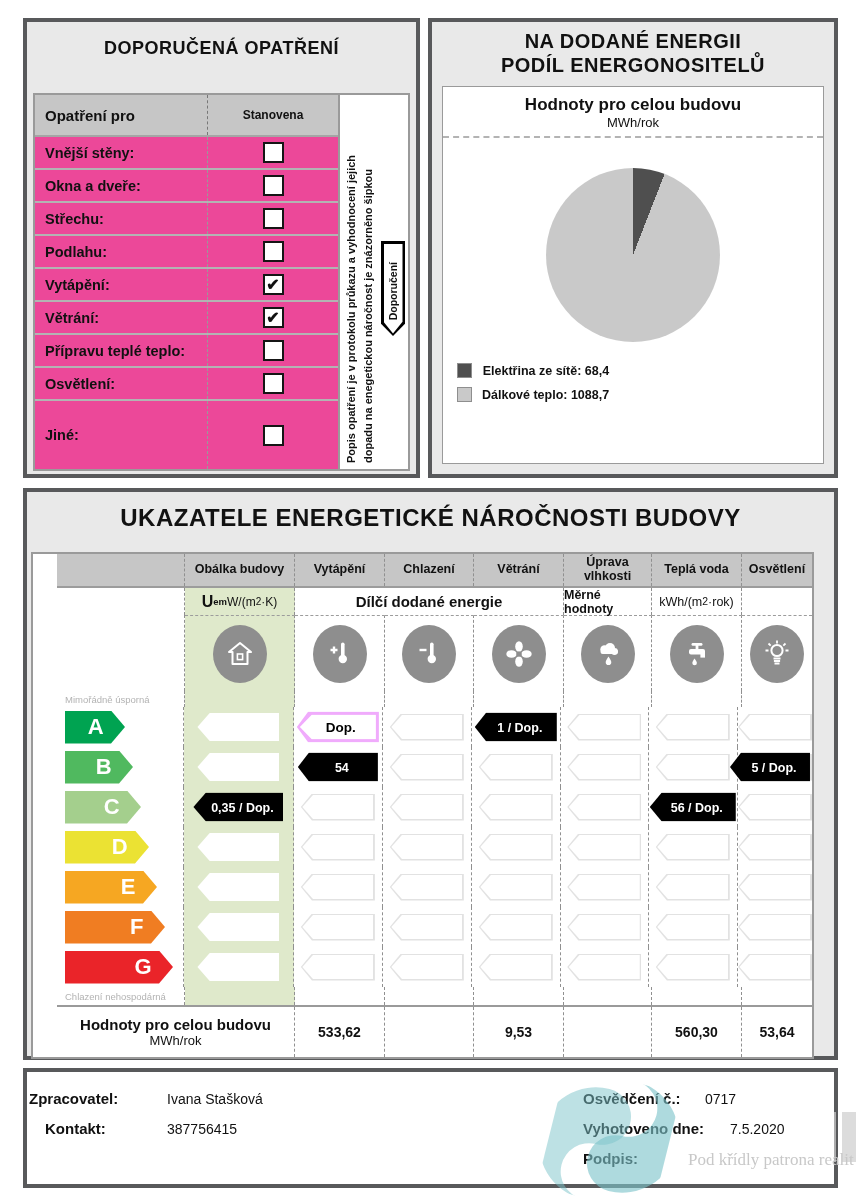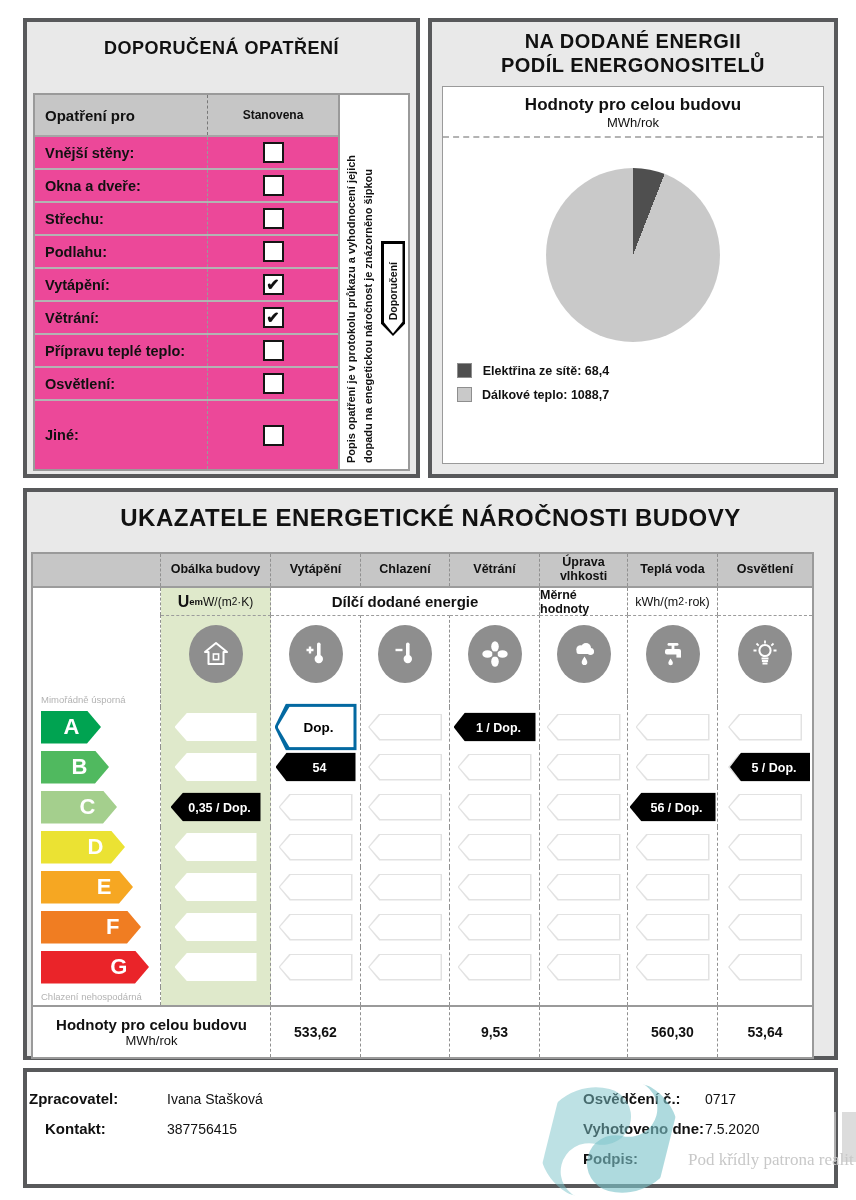--- a/index.html
+++ b/index.html
@@ -41,21 +41,21 @@
   .pie-unit{text-align:center;font-size:13px;}
   .pie-dash{margin-top:6px;border-top:2px dashed #b3b3b3;}
   .pie{width:174px;height:174px;border-radius:50%;margin:30px auto 0;}
   .legend{position:absolute;left:14px;bottom:52px;}
   .legend-item{display:flex;align-items:center;margin-bottom:9px;justify-content:space-between;}
   .swatch{width:15px;height:15px;border:1px solid #8e8e8e;margin-right:10px;}
   .legend-label{font-size:12.5px;font-weight:bold;}
 
   
   .ind-table{position:absolute;left:4px;top:60px;width:783px;background:#fff;border:2px solid #9a9a9a;}
-  .irow{display:flex;}
+  .irow{display:flex;margin-left:24px;}
   .c{border-right:1px dashed #909090;position:relative;display:flex;align-items:center;justify-content:center;}
   .w1{width:128px;}.w2{width:110px;}.w3{width:90px;}.w4{width:89px;}.w5{width:90px;}.w6{width:88px;}.w7{width:90px;}
   .w8{flex:1;border-right:none;}
   .span3{width:269px;}
   .head1{height:34px;background:#c6c6c6;border-bottom:2px solid #9c9c9c;}
   .head1 .c{font-weight:bold;font-size:12.5px;text-align:center;line-height:1.1;}
   .head2{height:27px;}
   .green{background:#dfe9cb;}
   .uem-cell{font-size:12px;}
   .uem-cell b{font-size:16px;}
@@ -73,21 +73,21 @@
   .grade{height:40px;}
   .grade .c1g{justify-content:flex-start;}
   .scale-arrow{height:33px;margin-left:8px;clip-path:polygon(0 0,calc(100% - 14px) 0,100% 50%,calc(100% - 14px) 100%,0 100%);color:#fff;font-weight:bold;font-size:22px;display:flex;align-items:center;justify-content:flex-end;padding-right:17%;}
   .slot{position:relative;width:74px;height:27px;}
   .slot .so{position:absolute;inset:0;background:#e2e2e2;clip-path:polygon(0 50%,15% 0,100% 0,100% 100%,15% 100%);}
   .slot .si{position:absolute;inset:1.5px;background:#fff;clip-path:polygon(0 50%,15% 0,100% 0,100% 100%,15% 100%);}
   .gslot{width:82px;height:28px;}
   .gslot .so{background:#fff;}
   .badge{position:absolute;top:50%;left:50%;transform:translate(-50%,-50%);background:#000;color:#fff;font-weight:bold;font-size:12.5px;display:flex;align-items:center;justify-content:center;clip-path:polygon(0 50%,14% 0,100% 0,100% 100%,14% 100%);height:29px;padding-left:8px;z-index:2;}
   .badge.right{left:auto;right:2px;transform:translateY(-50%);}
-  .badge-w{position:absolute;top:50%;left:50%;transform:translate(-50%,-50%);height:47px;background:#0369a1;clip-path:polygon(0 50%,14% 0,100% 0,100% 100%,14% 100%);z-index:2;}
+  .badge-w{position:absolute;top:50%;left:50%;transform:translate(-50%,-50%);height:31px;background:#f0abfc;clip-path:polygon(0 50%,14% 0,100% 0,100% 100%,14% 100%);z-index:2;}
   .badge-w .bw-in{position:absolute;inset:3px;background:#fff;clip-path:polygon(0 50%,16% 0,100% 0,100% 100%,16% 100%);display:flex;align-items:center;justify-content:center;font-weight:bold;font-size:13.5px;color:#000;padding-left:6px;}
   .totals{border-top:2px solid #9a9a9a;height:52px;}
   .tot-label{width:238px;flex-direction:column;justify-content:center;}
   .tot-label .tl1{font-weight:bold;font-size:15px;}
   .tot-label .tl2{font-size:13px;}
   .tot-val{font-weight:bold;font-size:14px;}
 
   
   .f-item{position:absolute;white-space:nowrap;}
   .f-label{font-weight:bold;font-size:15px;}
@@ -731,21 +731,21 @@
   </section>
 
   <section class="panel panel-foot">
     <div class="f-item f-label" style="left:2px;top:18px">Zpracovatel:</div>
     <div class="f-item f-value" style="left:140px;top:19px">Ivana Stašková</div>
     <div class="f-item f-label" style="left:18px;top:48px">Kontakt:</div>
     <div class="f-item f-value" style="left:140px;top:49px">387756415</div>
     <div class="f-item f-label" style="left:556px;top:18px">Osvědčení č.:</div>
     <div class="f-item f-value" style="left:678px;top:19px">0717</div>
     <div class="f-item f-label" style="left:556px;top:48px">Vyhotoveno dne:</div>
-    <div class="f-item f-value" style="left:678px;top:49px">7.5.2020</div>
+    <div class="f-item f-value" style="left:703px;top:49px">7.5.2020</div>
     <div class="f-item f-label" style="left:556px;top:78px">Podpis:</div>
   </section>
 
   <svg class="logo" width="118" height="124" viewBox="0 0 100 100">
     <path d="M50 2 A48 48 0 0 1 50 98 A24 24 0 0 1 50 50 A24 24 0 0 0 50 2 Z" fill="#7cc4c9" opacity="0.62" transform="translate(10,-6)"></path>
     <path d="M50 2 A48 48 0 0 1 50 98 A24 24 0 0 1 50 50 A24 24 0 0 0 50 2 Z" fill="#7cc4c9" opacity="0.5" transform="rotate(180 50 50) translate(10,-6)"></path>
   </svg>
   <div class="wm-b1"></div>
   <div class="wm-b2"></div>
   <div class="wm-text">Pod křídly patrona realit</div>

